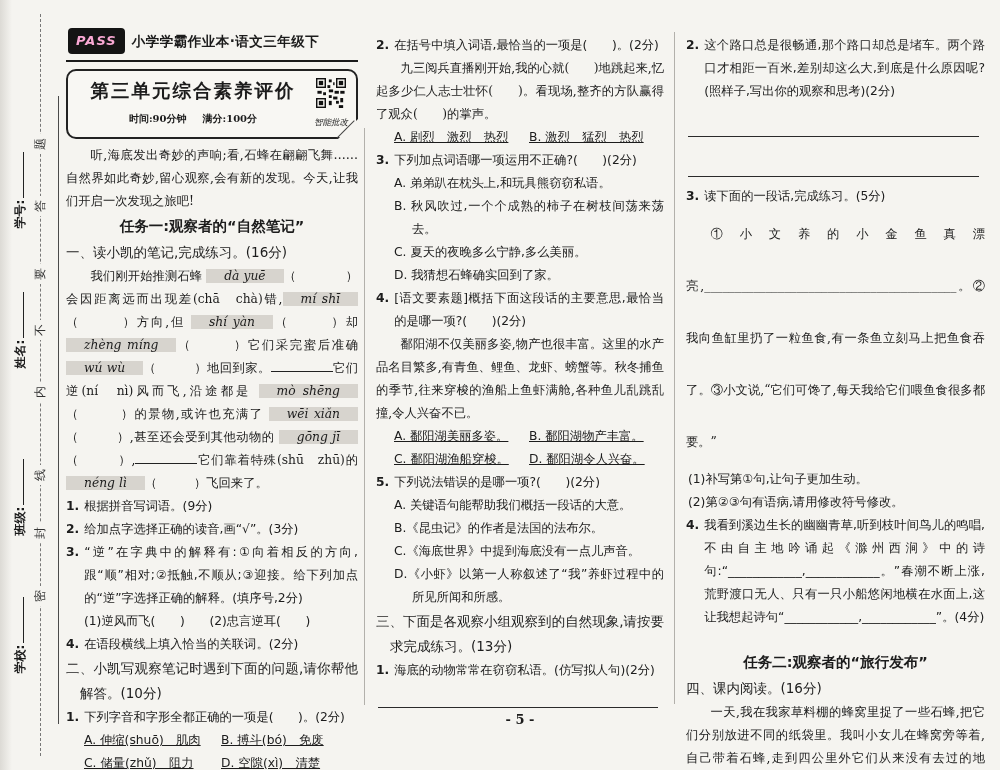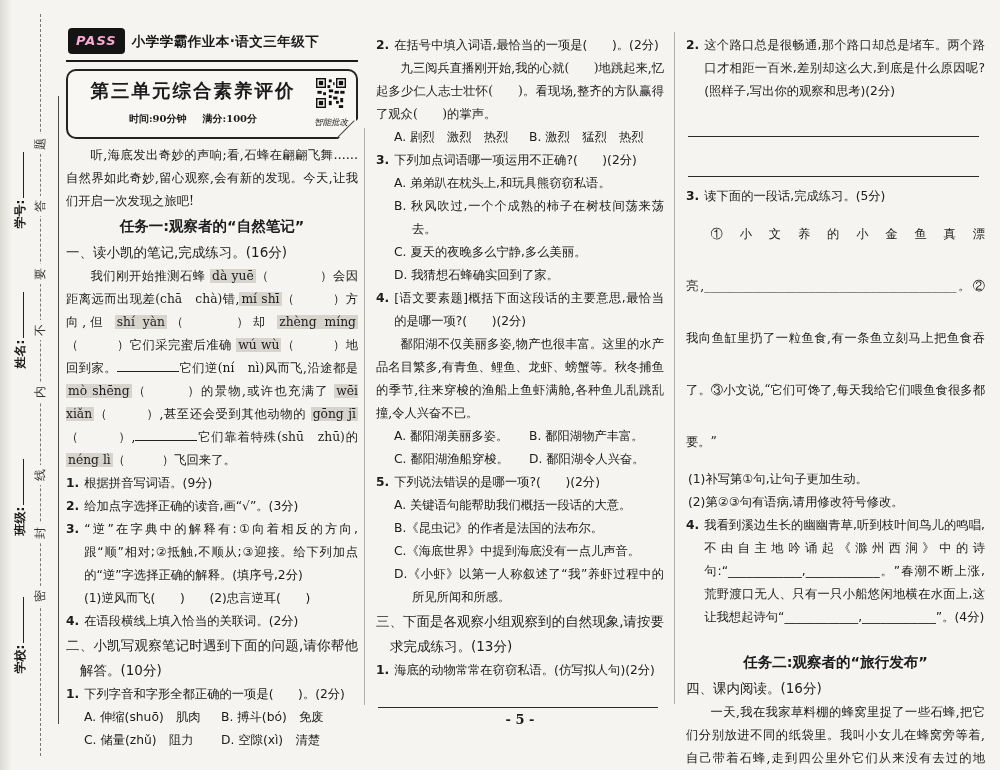--- a/index.html
+++ b/index.html
@@ -42,27 +42,27 @@
         transform:rotate(-45deg);}
   
   .kai{font-family:"DejaVu Serif",serif;}
   .indent{text-indent:2em;}
   p{margin:0;}
   .task{font-weight:bold;text-align:center;font-size:14.5px;line-height:27px;}
   .sec{font-weight:normal;font-size:13.5px;line-height:25px;padding-left:14px;text-indent:-14px;}
   .q{display:flex;}
   .qn{font-weight:bold;margin-right:5px;flex:0 0 auto;}
   .qt{flex:1;}
-  .optrow{display:flex;padding-left:18px;}
+  .optrow{display:flex;padding-left:18px;text-decoration:underline;}
   .optrow .opt{width:50%;}
   .optline{padding-left:36px;text-indent:-18px;}
   .subline{padding-left:2px;}
   .ansline{height:25px;border-bottom:1px solid #2a2a2a;margin:0 6px 2px 2px;}
   .wide{line-height:52px;}
-  .sg-h{background:#d7d4ce;padding:0 2px;}
+  .sg-h{background:#d7d4ce;padding:0 18px;font-style:italic;}
   .sg-u{display:inline-block;width:62px;border-bottom:1px solid #222;height:1em;}
   .pagenum{position:absolute;left:376px;width:288px;top:712px;text-align:center;
            font-weight:bold;font-size:13px;font-family:"DejaVu Serif",serif;}
 </style>
 </head>
 <body>
 
 <div class="sheet">
 
   <div class="sealline"></div>

